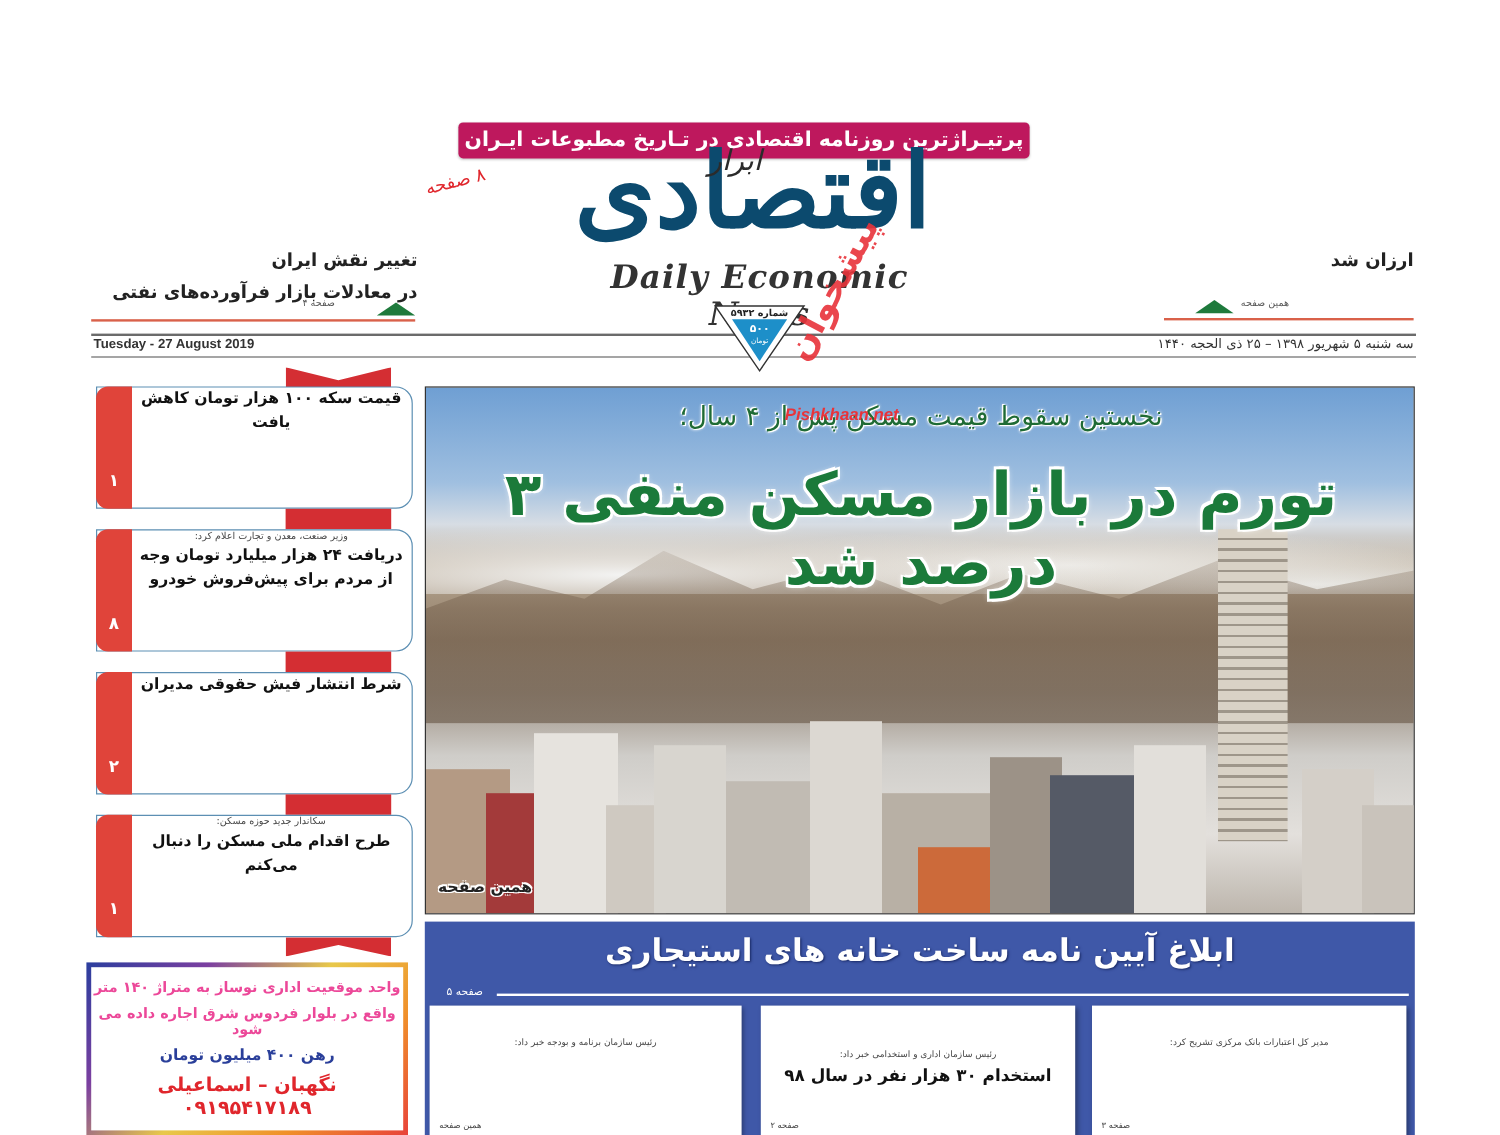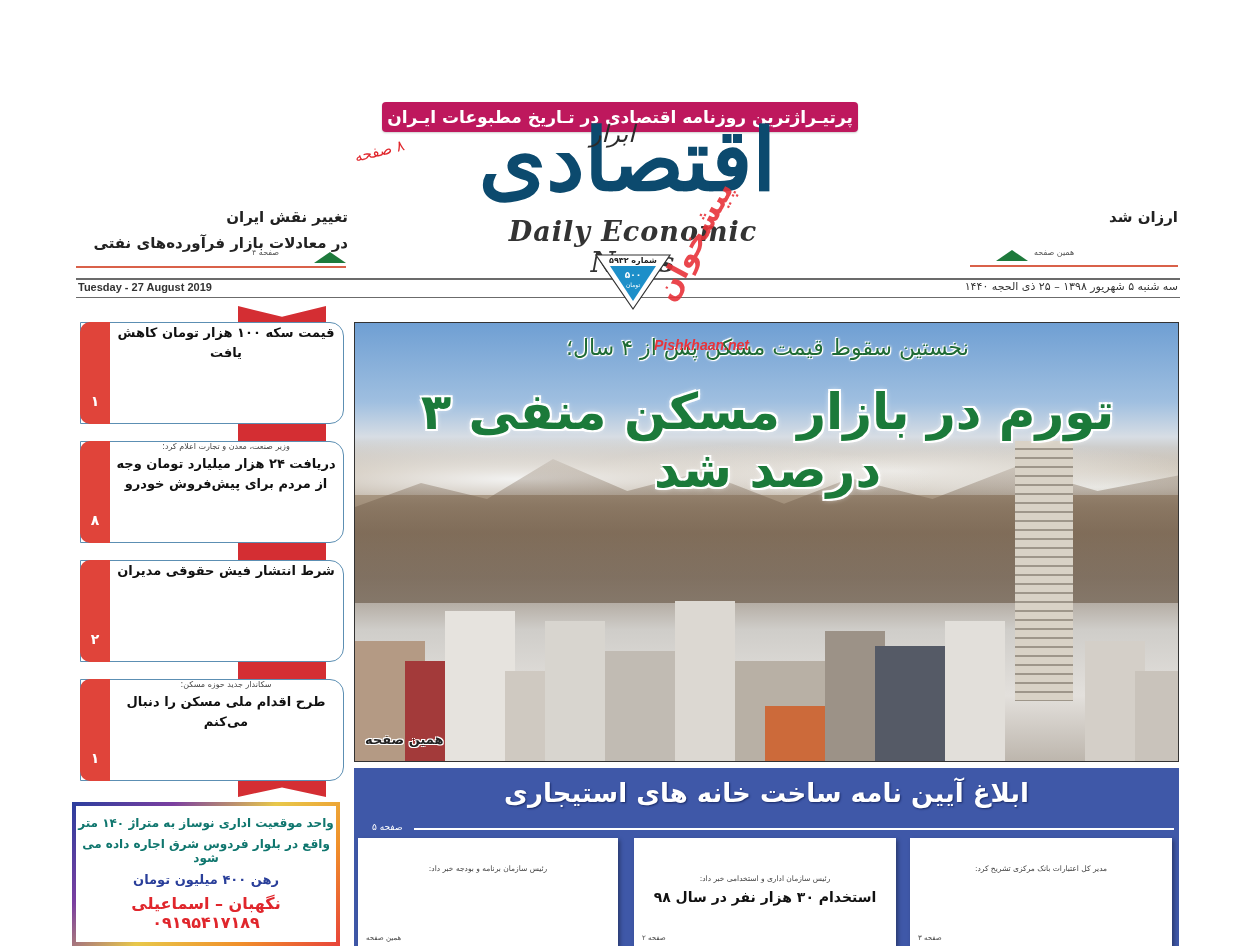--- a/index.html
+++ b/index.html
@@ -97,21 +97,21 @@
   
   .ad {
     position: absolute; left: 72px; top: 802px; width: 268px; height: 144px;
     padding: 4px;
     background: linear-gradient(135deg, #2a3e9e 0%, #7b3fa0 25%, #e8c84a 50%, #f0902a 75%, #e8433a 100%);
   }
   .ad-inner {
     width: 100%; height: 100%; background: #fff; direction: rtl; text-align: center;
     display: flex; flex-direction: column; justify-content: space-around; padding: 6px 2px;
   }
-  .ad-l1, .ad-l2 { font-size: 12px; font-weight: bold; color: #0f766e; }
+  .ad-l1, .ad-l2 { font-size: 12px; font-weight: bold; color: #ec4899; }
   .ad-l3 { font-size: 13px; font-weight: bold; color: #2a3f9a; }
   .ad-l4 { font-size: 16px; font-weight: bold; color: #e0262c; }
 
   
   .hero {
     position: absolute; left: 354px; top: 322px; width: 825px; height: 440px;
     overflow: hidden; border: 1px solid #333;
     background: linear-gradient(180deg, #6f9fd3 0%, #9fbfe0 18%, #d7dde4 26%, #b7a792 34%, #8f7b66 48%, #9c8f82 58%, #cfcdc9 70%, #e3e0dc 85%, #bdb6ad 100%);
   }
   .snow {

